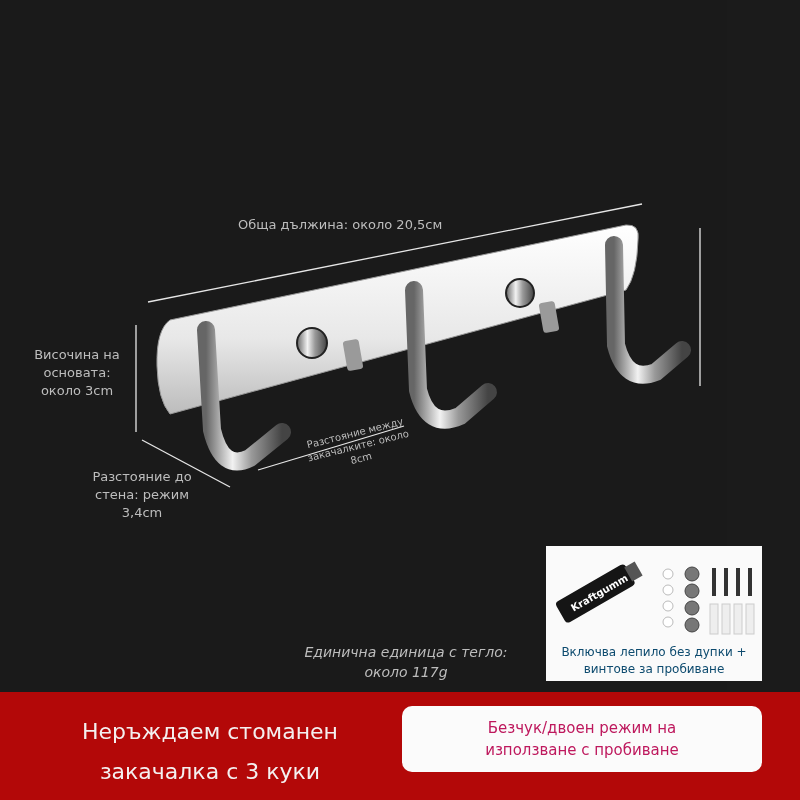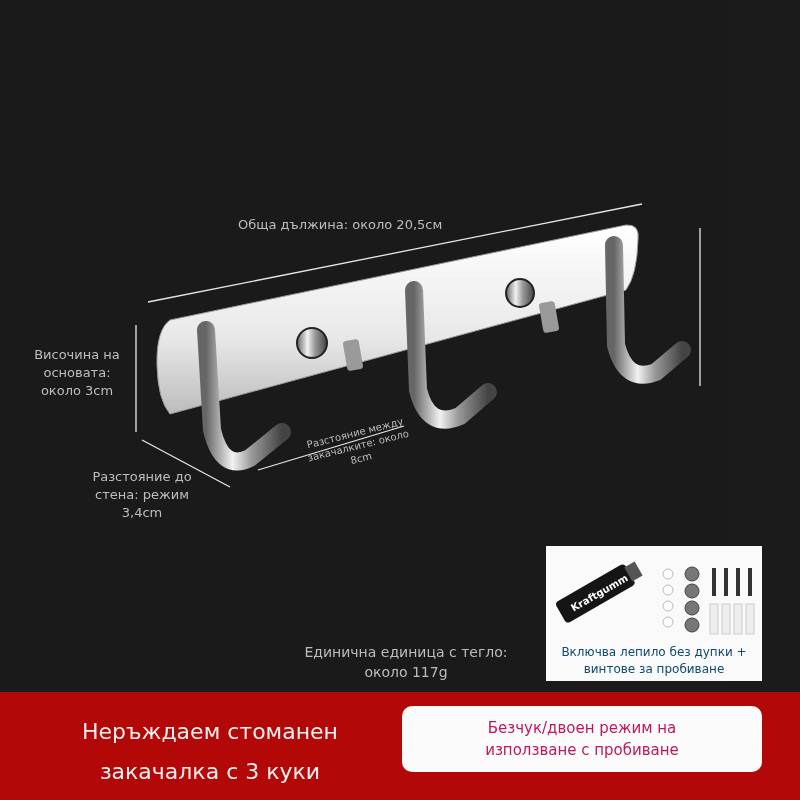--- a/index.html
+++ b/index.html
@@ -3,21 +3,21 @@
   <meta charset="utf-8">
   <style>
     html, body { margin: 0; padding: 0; }
     body { width: 800px; height: 800px; background: #1b1b1b; position: relative; overflow: hidden; font-family: "DejaVu Sans", sans-serif; }
     .stage { position: absolute; left: 0; top: 0; width: 727px; height: 690px; background: #1a1a1a; }
     .label { position: absolute; color: #bdbdbd; font-size: 13px; line-height: 18px; text-align: center; }
     .lbl-total { left: 238px; top: 216px; }
     .lbl-height { left: 22px; top: 326px; width: 110px; margin-top: 20px; }
     .lbl-wall { left: 92px; top: 468px; width: 100px; }
     .lbl-spacing { left: 300px; top: 440px; width: 110px; font-size: 10px; line-height: 13px; transform: rotate(-14deg); transform-origin: left top; }
-    .lbl-weight { left: 286px; top: 642px; width: 240px; font-size: 14px; line-height: 20px; }
+    .lbl-weight { left: 286px; top: 642px; width: 240px; font-size: 14px; line-height: 20px; font-style: italic; }
     svg.art { position: absolute; left: 0; top: 0; }
     .kit { position: absolute; left: 546px; top: 546px; width: 216px; height: 135px; background: #fafafa; }
     .kit-caption { position: absolute; left: 0; right: 0; bottom: 3px; text-align: center; color: #0c4a6e; font-size: 12px; line-height: 17px; }
     .banner { position: absolute; left: 0; top: 692px; width: 800px; height: 108px; background: #b30808; }
     .banner-title { position: absolute; left: 40px; top: 20px; width: 340px; text-align: center; color: #f4f0f0; font-size: 22px; line-height: 40px; }
     .banner-badge { position: absolute; left: 402px; top: 14px; width: 360px; height: 66px; background: #fbfbfb; border-radius: 10px; display: flex; align-items: center; justify-content: center; }
     .banner-badge span { color: #be185d; font-size: 15px; line-height: 22px; text-align: center; width: 280px; }
   </style>
 </head>
 <body>

